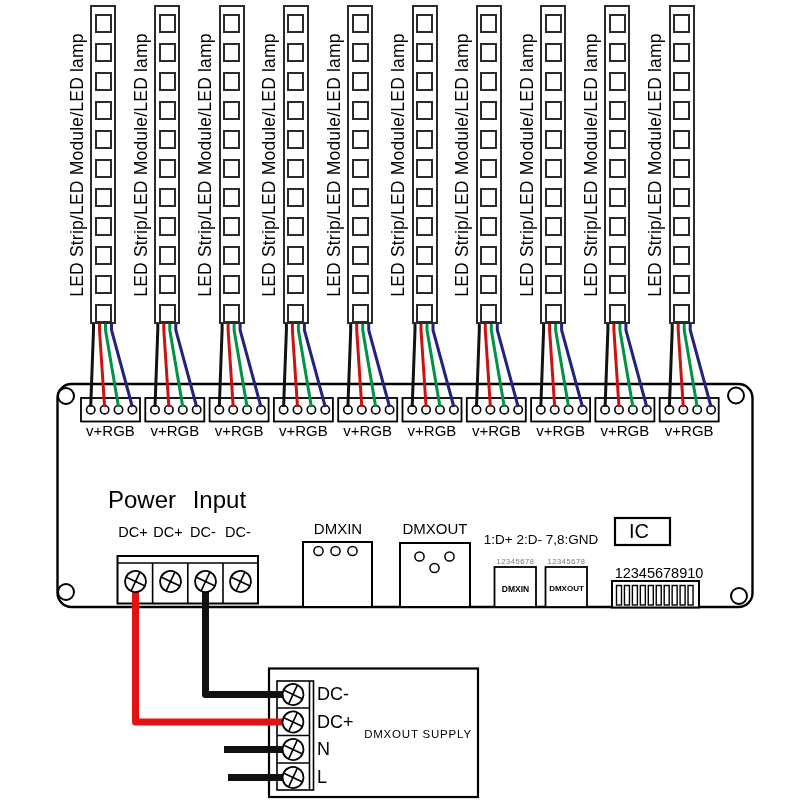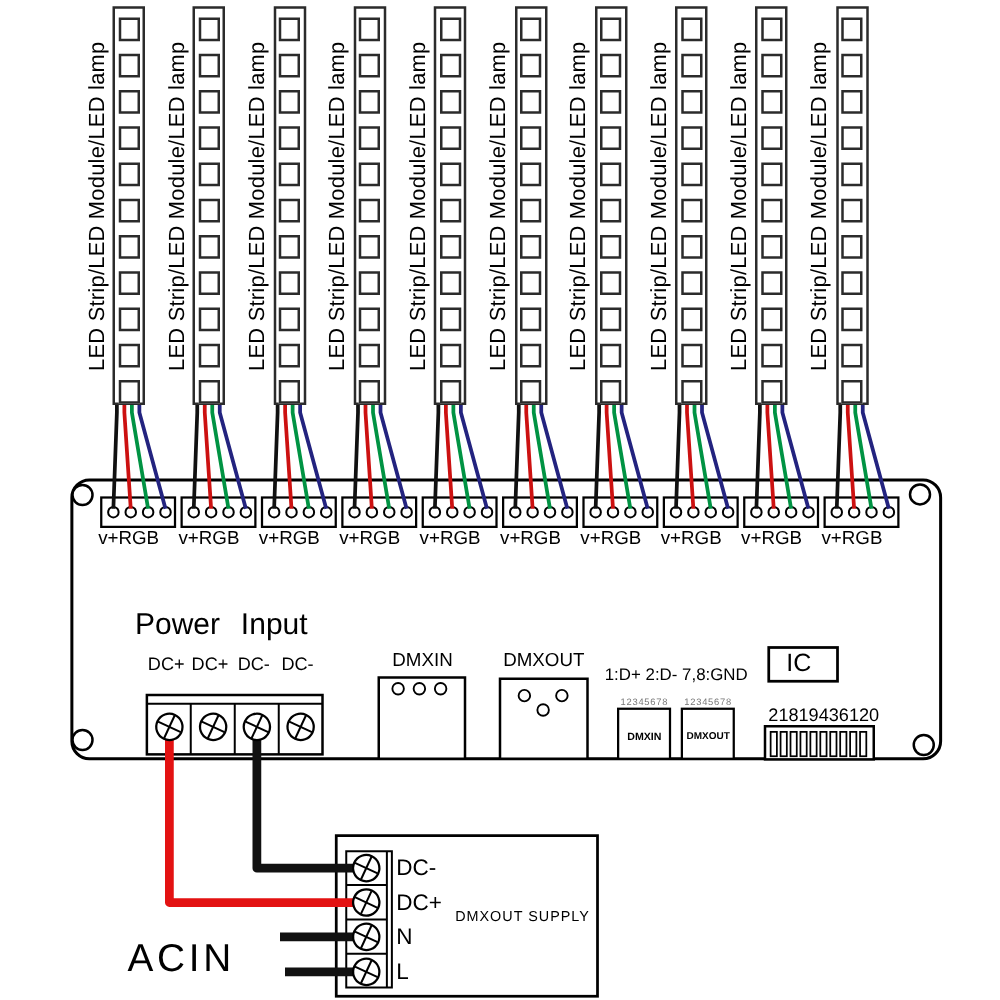--- a/index.html
+++ b/index.html
@@ -6,21 +6,21 @@
   #stage{position:relative;width:800px;height:800px;background:#fff;overflow:hidden;
          font-family:"Liberation Sans", sans-serif;color:#000;}
   #art{position:absolute;left:0;top:0;z-index:1;}
   #html-layer{position:absolute;left:0;top:0;width:800px;height:800px;z-index:2;}
   .strip{position:absolute;top:5px;width:26px;height:319px;background:#fff;
          border:2px solid #2b2b2b;box-sizing:border-box;}
   .led{position:absolute;left:2.5px;width:17px;height:19px;background:#fff;
        border:2.5px solid #2b2b2b;box-sizing:border-box;}
   .vlabel{position:absolute;width:330px;height:24px;line-height:24px;text-align:center;
           font-size:17.5px;transform:rotate(-90deg);white-space:nowrap;letter-spacing:.2px;}
-  .tlabel{position:absolute;top:422px;width:64px;text-align:left;font-size:15px;}
+  .tlabel{position:absolute;top:422px;width:64px;text-align:center;font-size:15px;}
   .txt{position:absolute;white-space:nowrap;}
   #power-input-title{left:108px;top:486px;font-size:24px;word-spacing:10px;}
   .dclab{top:524px;width:44px;text-align:center;font-size:14.5px;}
   #dmxin-lab{left:294px;top:520px;width:88px;text-align:center;font-size:15px;}
   #dmxout-lab{left:391px;top:520px;width:88px;text-align:center;font-size:15px;}
   #pin-note{left:478px;top:532px;width:126px;text-align:center;font-size:13.5px;}
   #ic-lab{left:615px;top:518px;width:48px;height:27px;line-height:27px;text-align:center;font-size:20px;}
   .rjpins{width:48px;text-align:center;font-size:7.5px;color:#777;letter-spacing:.6px;top:556.5px;}
   .rjname{width:48px;text-align:center;font-weight:bold;top:584px;}
   #rj-in-pins{left:491.5px;} #rj-out-pins{left:542.5px;}
@@ -246,27 +246,26 @@
     <div class="txt dclab" style="left:181px">DC-</div>
     <div class="txt dclab" style="left:216px">DC-</div>
     <div class="txt" id="dmxin-lab">DMXIN</div>
     <div class="txt" id="dmxout-lab">DMXOUT</div>
     <div class="txt" id="pin-note">1:D+ 2:D- 7,8:GND</div>
     <div class="txt" id="ic-lab">IC</div>
     <div class="txt rjpins" id="rj-in-pins">12345678</div>
     <div class="txt rjname" id="rj-in-name">DMXIN</div>
     <div class="txt rjpins" id="rj-out-pins">12345678</div>
     <div class="txt rjname" id="rj-out-name">DMXOUT</div>
-    <div class="txt" id="dip-scale">21819436120</div>
+    <div class="txt" id="dip-scale">12345678910</div>
     <div class="txt pslab" style="top:683.5px">DC-</div>
     <div class="txt pslab" style="top:711.5px">DC+</div>
     <div class="txt pslab" style="top:739px">N</div>
     <div class="txt pslab" style="top:767px">L</div>
     <div class="txt" id="ps-name">DMXOUT SUPPLY</div>
-    <div class="txt" id="acin">ACIN</div>
   <div class="strip" style="left: 90px;">
         <div class="led" style="top: 7px;"></div>
         <div class="led" style="top: 36px;"></div>
         <div class="led" style="top: 65px;"></div>
         <div class="led" style="top: 94px;"></div>
         <div class="led" style="top: 123px;"></div>
         <div class="led" style="top: 152px;"></div>
         <div class="led" style="top: 181px;"></div>
         <div class="led" style="top: 210px;"></div>
         <div class="led" style="top: 239px;"></div>

